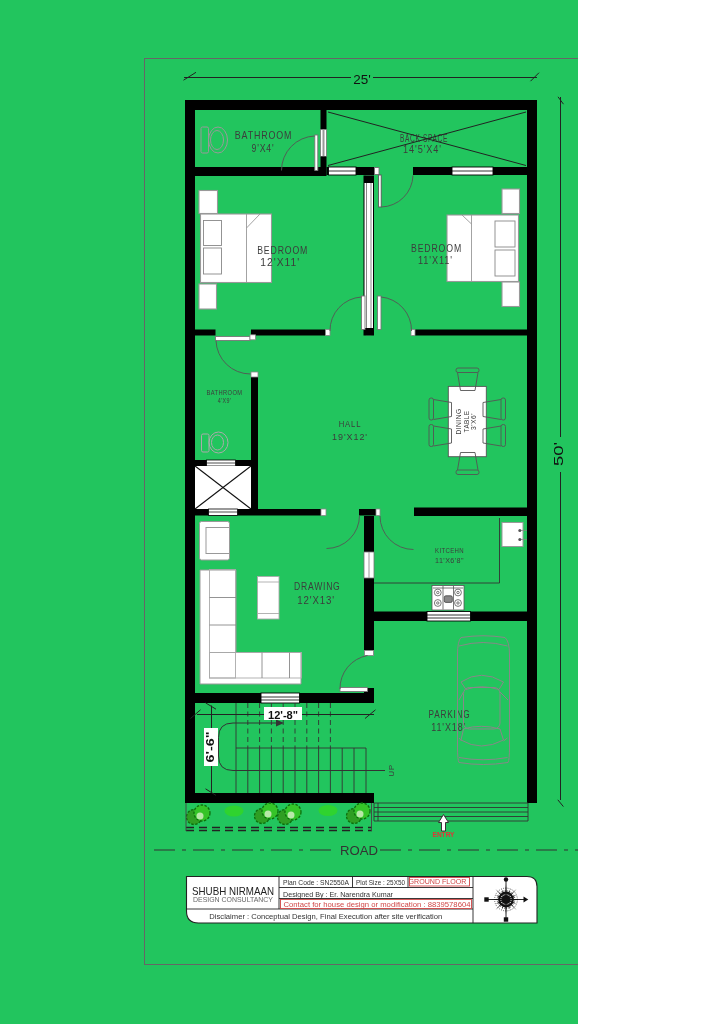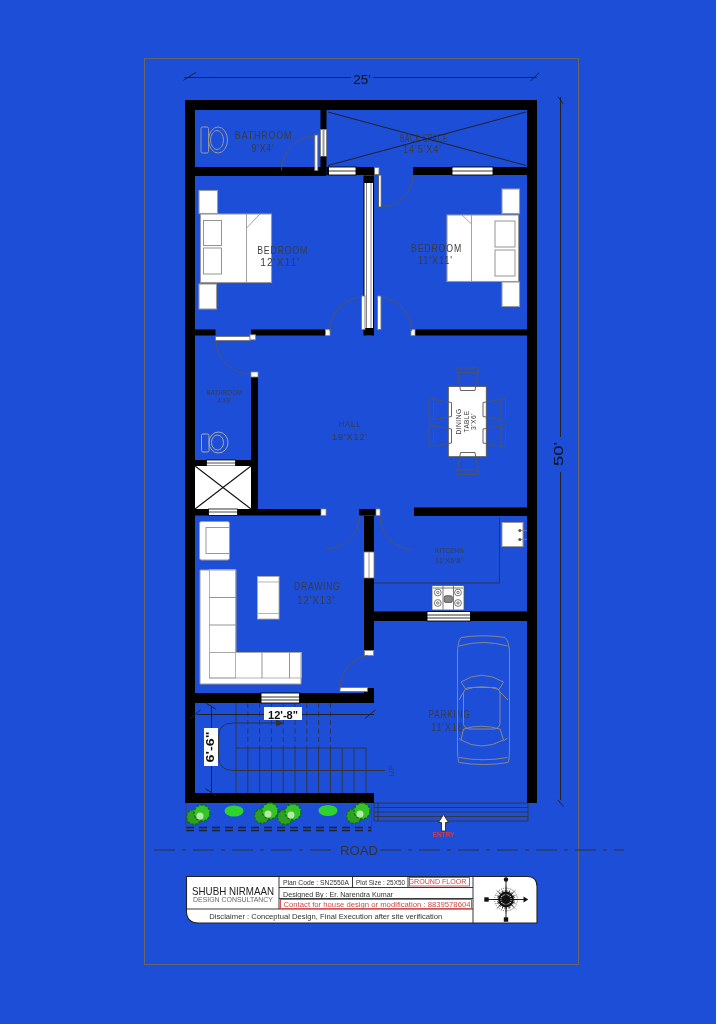--- a/index.html
+++ b/index.html
@@ -1,16 +1,16 @@
 <!DOCTYPE html>
 <html><head>
 <meta charset="utf-8">
 <style>
 html,body{margin:0;padding:0;background:#fff;}
-#page{position:relative;width:716px;height:1024px;background:#1d4ed8;overflow:hidden;}
+#page{position:relative;width:578px;height:1024px;background:#22c55e;overflow:hidden;}
 svg{position:absolute;top:0;left:0;}
 text{font-family:"Liberation Sans",sans-serif;}
 .rl{fill:#3c3c3c;letter-spacing:1px;}
 .rs{fill:#3c3c3c;letter-spacing:0.5px;}
 </style>
 </head>
 <body>
 <div id="page">
 <svg width="723" height="1024" viewBox="0 0 723 1024">
 

